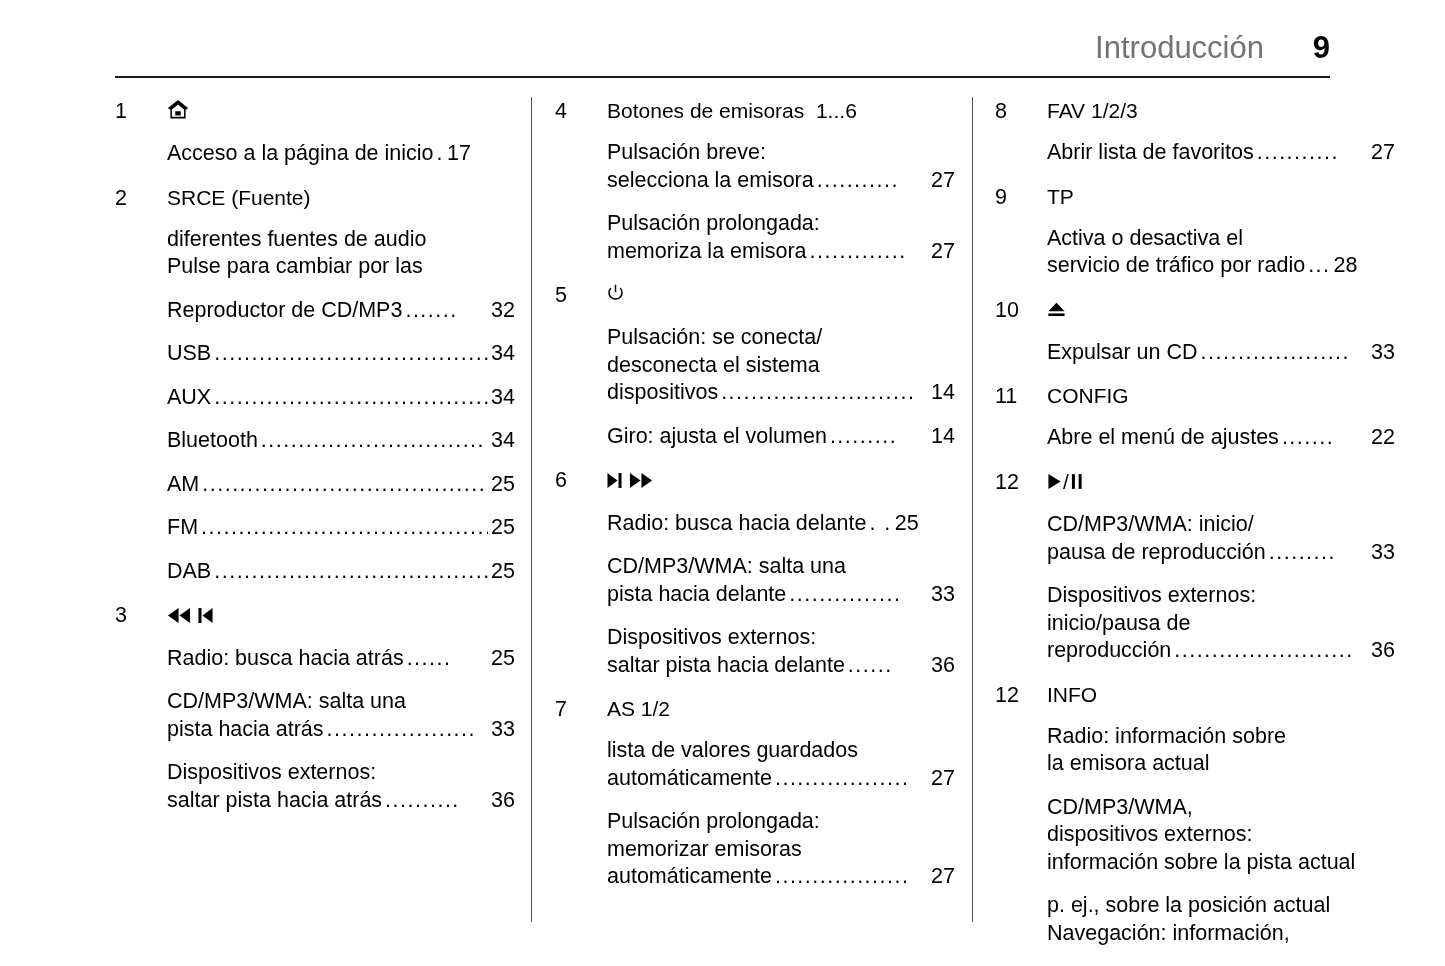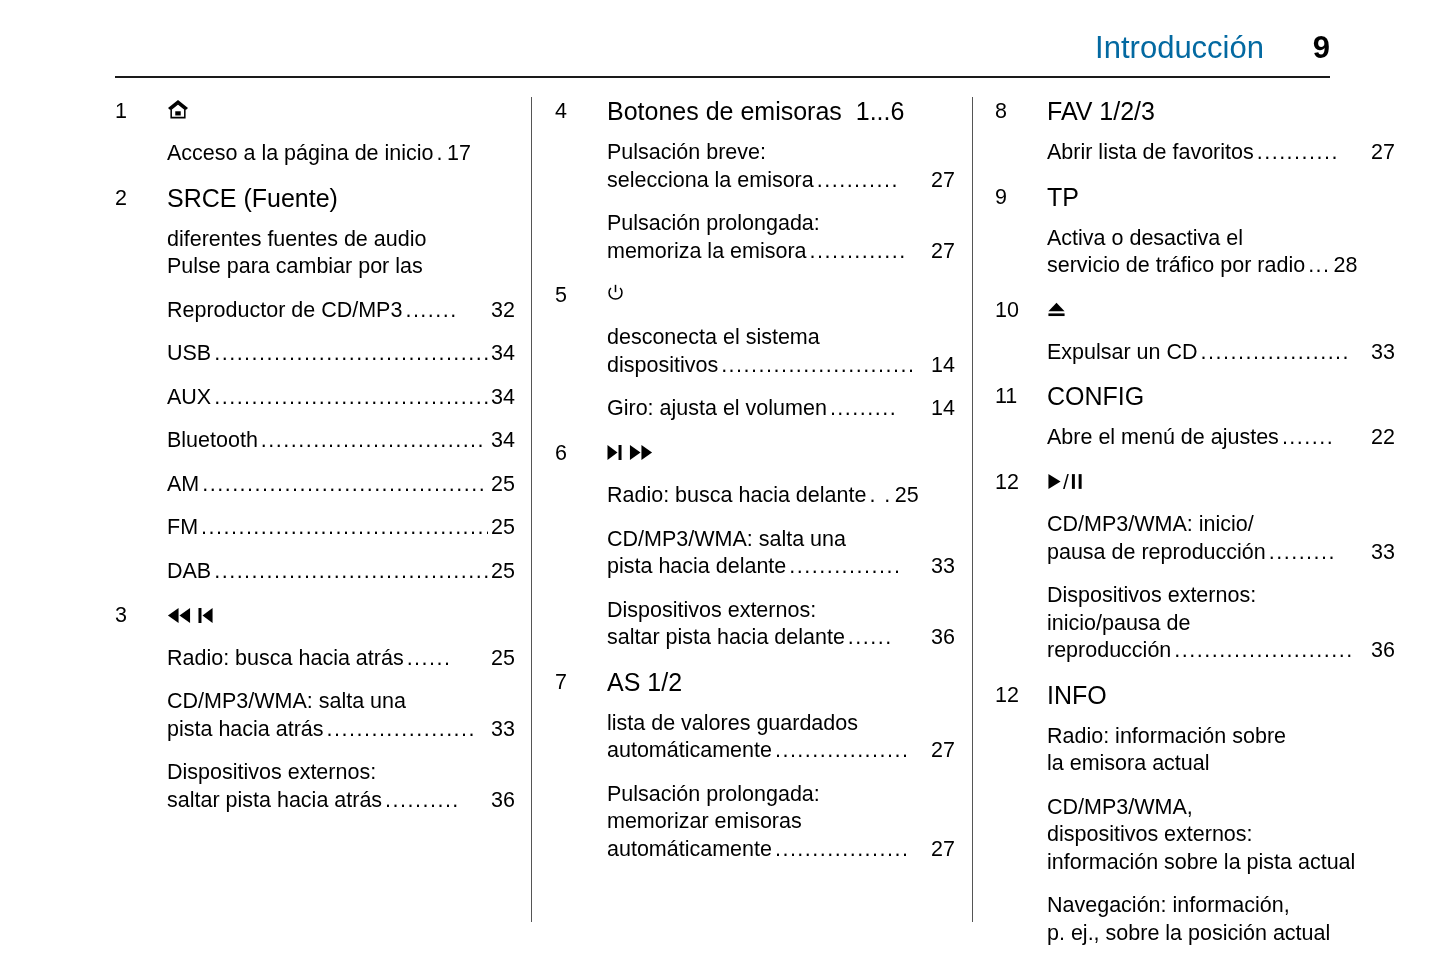--- a/index.html
+++ b/index.html
@@ -27,21 +27,21 @@
   .header-title-row {
     display: flex;
     align-items: baseline;
     justify-content: flex-end;
     height: 46px;
   }
   .header-title {
     font-size: 31px;
     font-weight: normal;
     letter-spacing: 0px;
-    color: #0369a1;
+    color: #737373;
   }
   .header-pageno {
     font-size: 31px;
     font-weight: bold;
     margin-left: 44px;
     min-width: 22px;
     text-align: right;
   }
   .header-rule {
     border-top: 2px solid #1a1a1a;
@@ -85,21 +85,21 @@
     line-height: 28px;
     margin-bottom: 2px;
   }
   .entry-num {
     width: 52px;
     flex: 0 0 52px;
     font-size: 21.5px;
   }
   .entry-label {
     flex: 1 1 auto;
-    font-size: 25px;
+    font-size: 21px;
     white-space: pre;
   }
   .entry-label.icon-label {
     font-size: 21px;
     letter-spacing: 1px;
   }
 
   .desc-block {
     margin-left: 52px;
     margin-top: 14px;
@@ -246,20 +246,21 @@
       </div>
       <div class="entry">
         <div class="entry-head">
           <span class="entry-num">5</span>
           <span class="entry-label icon-label"><span class="glyph"><svg class="power-svg" viewBox="0 0 20 22" xmlns="http://www.w3.org/2000/svg">
                 <path d="M4.6 4.6 A 7.6 7.6 0 1 0 15.4 4.6" fill="none" stroke="#000" stroke-width="1.8" stroke-linecap="butt"></path>
                 <line x1="10" y1="0.8" x2="10" y2="9.4" stroke="#000" stroke-width="1.8" stroke-linecap="butt"></line>
               </svg></span></span>
         </div>
         <div class="desc-block">
+          <div class="desc-line no-ref"><span class="desc-text">Pulsación: se conecta/</span></div>
           <div class="desc-line no-ref"><span class="desc-text">desconecta el sistema</span></div>
           <div class="desc-line"><span class="desc-text">dispositivos</span><span class="leader">..........................</span><span class="pageref">14</span></div>
         </div>
         <div class="desc-block">
           <div class="desc-line"><span class="desc-text">Giro: ajusta el volumen</span><span class="leader">.........</span><span class="pageref">14</span></div>
         </div>
       </div>
       <div class="entry">
         <div class="entry-head">
           <span class="entry-num">6</span>
@@ -368,18 +369,18 @@
         <div class="desc-block">
           <div class="desc-line no-ref"><span class="desc-text">Radio: información sobre</span></div>
           <div class="desc-line no-ref"><span class="desc-text">la emisora actual</span></div>
         </div>
         <div class="desc-block">
           <div class="desc-line no-ref"><span class="desc-text">CD/MP3/WMA,</span></div>
           <div class="desc-line no-ref"><span class="desc-text">dispositivos externos:</span></div>
           <div class="desc-line no-ref"><span class="desc-text">información sobre la pista actual</span></div>
         </div>
         <div class="desc-block">
+          <div class="desc-line no-ref"><span class="desc-text">p. ej., sobre la posición actual</span></div>
           <div class="desc-line no-ref"><span class="desc-text">Navegación: información,</span></div>
-          <div class="desc-line no-ref"><span class="desc-text">p. ej., sobre la posición actual</span></div>
         </div>
       </div>
     </div>
 </div>
 
 </body></html>

